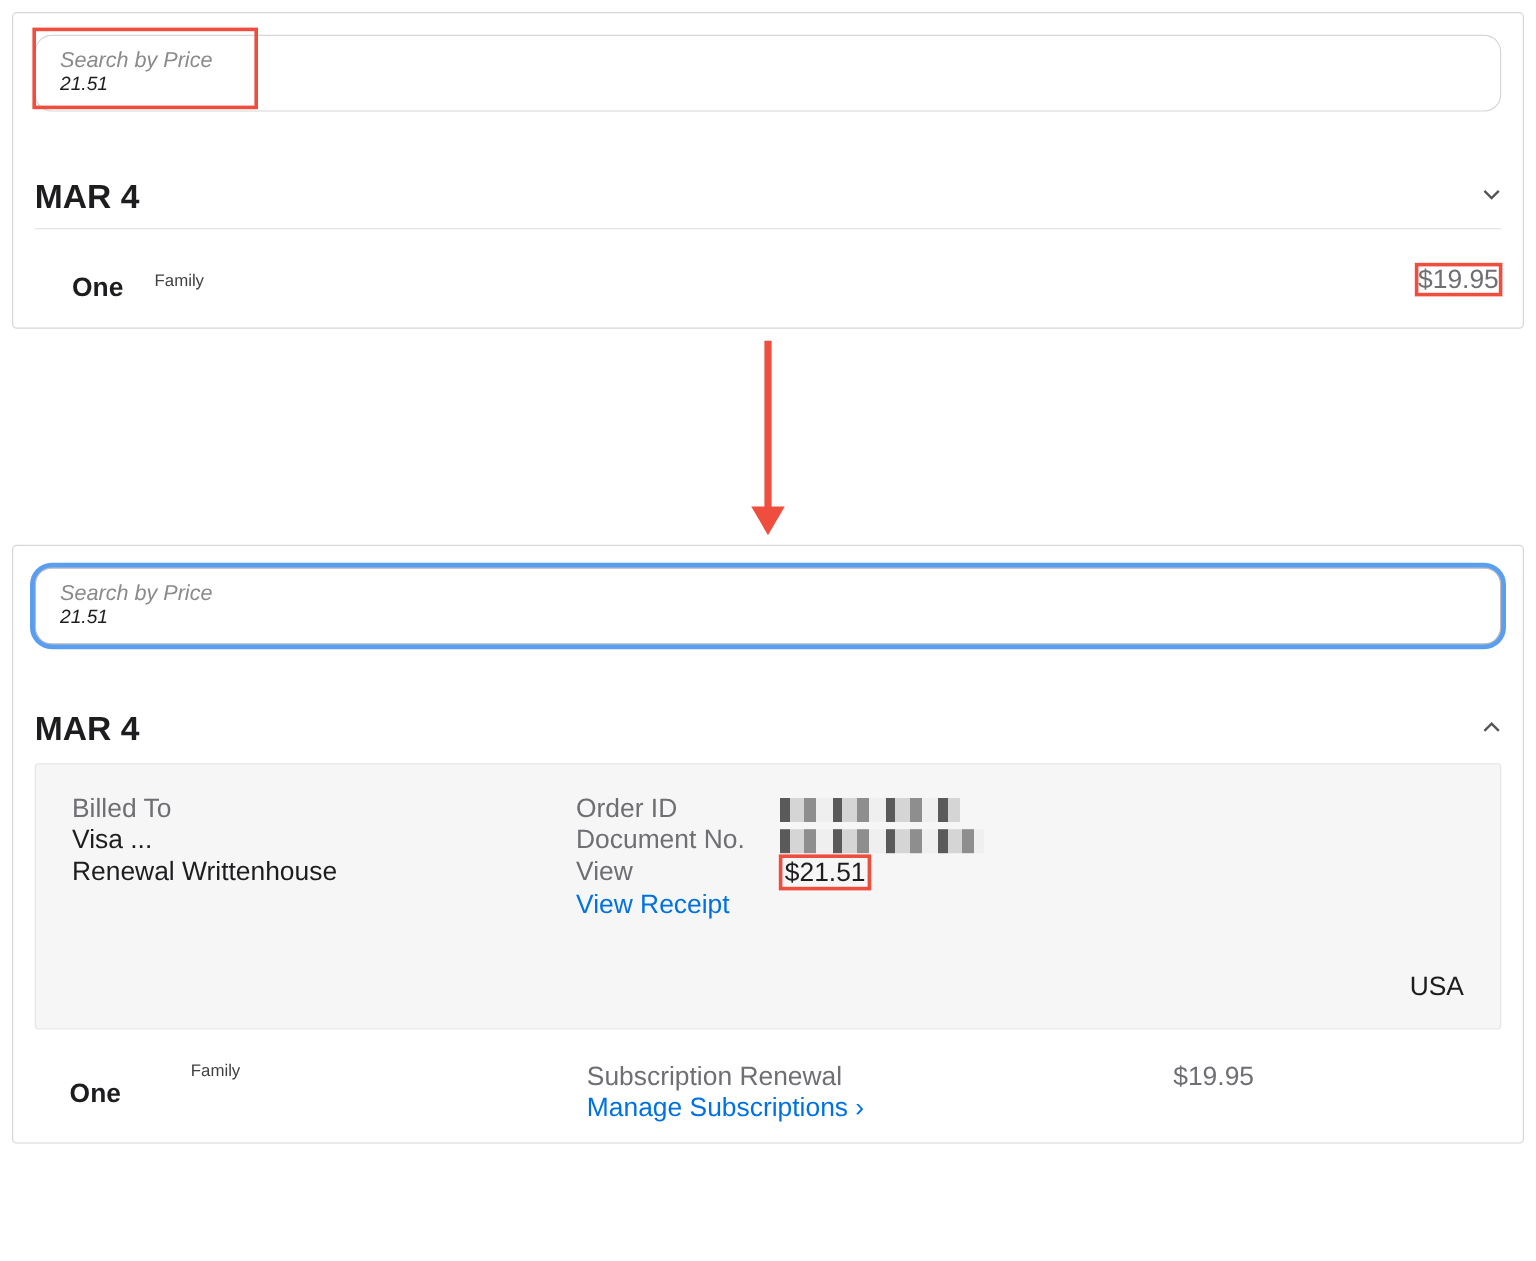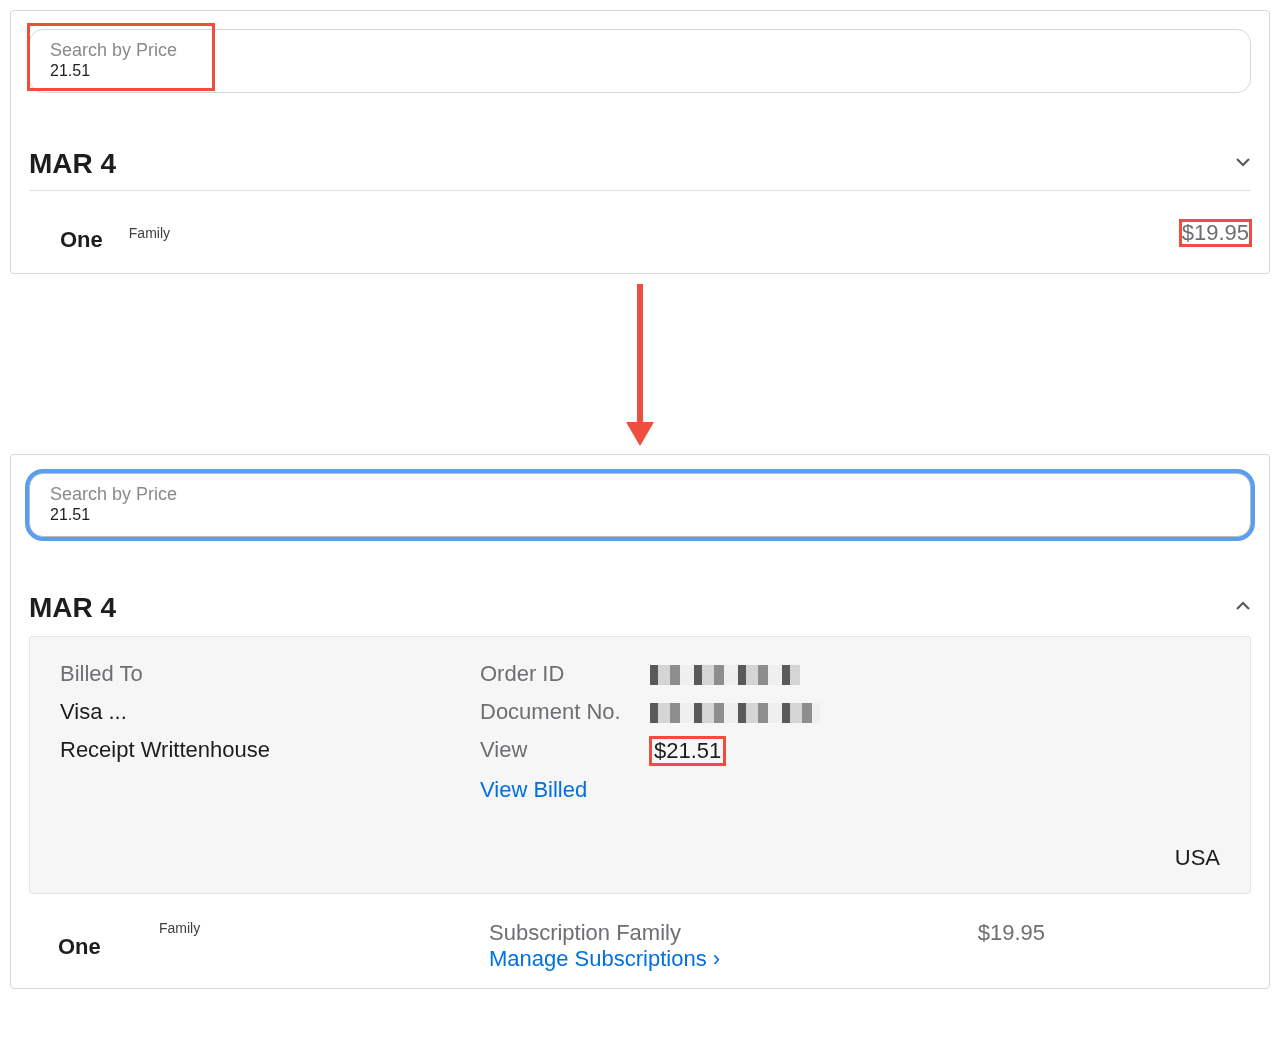--- a/index.html
+++ b/index.html
@@ -14,20 +14,21 @@
     border-radius: 4px;
     padding: 18px 18px 12px 18px;
     background: #fff;
   }
 
   .search-wrap {
     border: 1px solid #d6d6d6;
     border-radius: 14px;
     padding: 10px 6px 12px 20px;
     background: #fff;
+    font-style: italic;
   }
   .search-wrap.focus {
     border: 1px solid #bcbcbc;
     box-shadow: 0 0 0 4px #5a9ef2;
   }
   .search-label {
     font-size: 18px;
     color: #8a8a8a;
     margin-bottom: 1px;
   }
@@ -119,21 +120,21 @@
     border: 1px solid #e6e6e6;
     border-radius: 3px;
     padding: 24px 30px 22px 30px;
     margin-top: 12px;
     font-size: 22px;
     color: #1d1d1f;
   }
   .details-grid {
     display: grid;
     grid-template-columns: 420px 170px 1fr;
-    row-gap: 12px;
+    row-gap: 0;
     align-items: start;
   }
   .muted { color: #6e6e73; }
   .pixelated {
     display: inline-block;
     height: 20px;
     background: repeating-linear-gradient(90deg,#5a5a5a 0 8px,#d5d5d5 8px 20px,#8e8e8e 20px 30px,#efefef 30px 44px);
     filter: blur(0.3px);
     vertical-align: middle;
   }
@@ -215,40 +216,40 @@
   <div class="details-box">
     <div class="details-grid">
       <div class="muted">Billed To</div>
       <div class="muted">Order ID</div>
       <div><span class="pixelated" style="width:150px;"></span></div>
 
       <div>Visa ...</div>
       <div class="muted">Document No.</div>
       <div><span class="pixelated" style="width:170px;"></span></div>
 
-      <div>Receipt Writtenhouse</div>
+      <div>Renewal Writtenhouse</div>
       <div class="muted">View</div>
       <div><span class="hl-red" style="padding:1px 4px; display:inline-block;">$21.51</span></div>
 
       <div></div>
       <div style="grid-column: 2 / span 2;">
-        <span class="link">View Billed</span>
+        <span class="link">View Receipt</span>
       </div>
     </div>
     <div class="details-country">USA</div>
   </div>
 
   <div class="line-item2">
     <span class="apple-one-badge" style="margin-left:28px;">
       <span class="apple-glyph"></span>
         <span>One</span>
     </span>
     <span class="item-title">Family</span>
     <span>
-      <div class="item-sub">Subscription Family</div>
+      <div class="item-sub">Subscription Renewal</div>
       <div>
         <span class="link">
           <span>Manage Subscriptions</span>&nbsp;›
         </span>
       </div>
     </span>
     <span class="item-price col-price2">$19.95</span>
   </div>
 </div>
 

